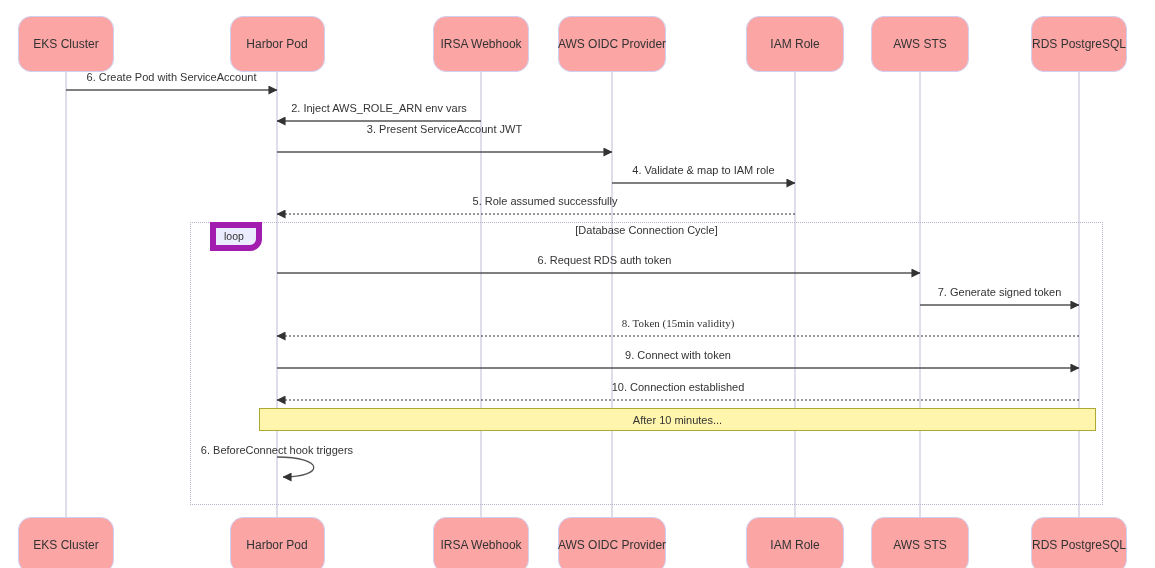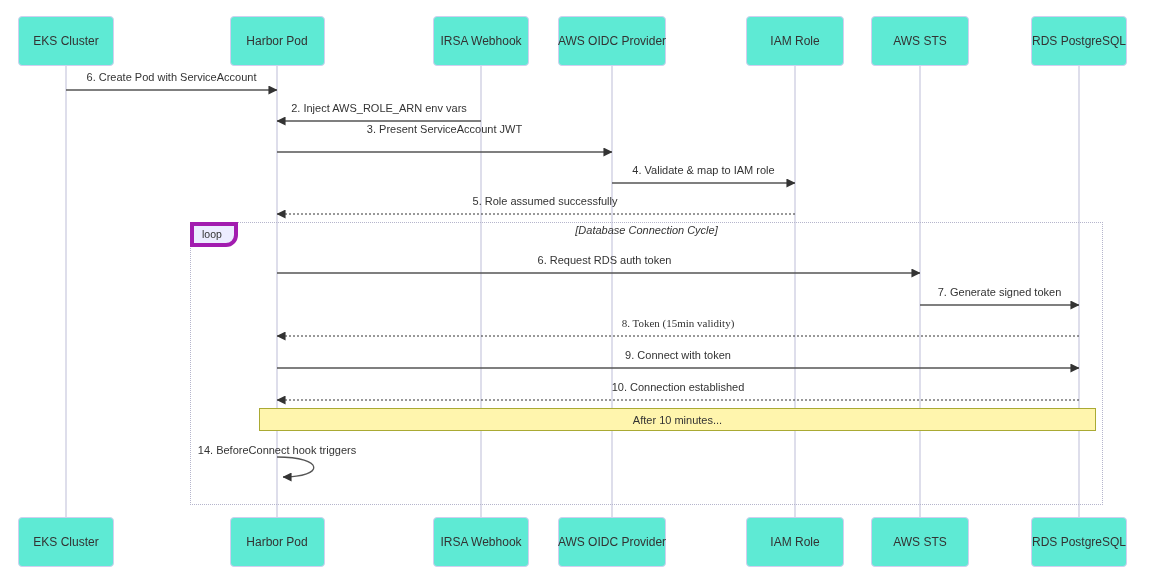--- a/index.html
+++ b/index.html
@@ -2,36 +2,36 @@
 <html><head>
 <meta charset="utf-8">
 <style>
   html,body{margin:0;padding:0;background:#ffffff;}
   #stage{
     position:relative; width:1155px; height:568px; background:#ffffff;
     font-family:"Liberation Sans","DejaVu Sans",sans-serif; overflow:hidden;
   }
   #diagram-canvas{position:absolute;left:0;top:0;width:1155px;height:568px;}
   .actor-box{
-    position:absolute; height:50px; background:#5eead4; border:1px solid #CFCFEF;
-    border-radius:4px; display:flex; align-items:center; justify-content:center;
+    position:absolute; height:56px; background:#fca5a5; border:1px solid #CFCFEF;
+    border-radius:13px; display:flex; align-items:center; justify-content:center;
     font-size:12px; color:#333333; box-sizing:border-box; z-index:3; white-space:nowrap;
   }
   .msg-label{
     position:absolute; transform:translateX(-50%); white-space:nowrap;
     font-size:11px; color:#333333; z-index:4; line-height:13px;
   }
   .loop-frame{
     position:absolute; border:1px dotted #B5B5CC; box-sizing:border-box;
     background:transparent; z-index:1;
   }
   .loop-label{
-    position:absolute; background:#ECECFF; border:4px solid #a21caf;
+    position:absolute; background:#ECECFF; border:6px solid #a21caf;
     border-radius:0 0 12px 0; font-size:10.5px; color:#333333;
-    padding:2px 12px 3px 8px; z-index:2; line-height:12px;
+    padding:2px 12px 3px 8px; z-index:2; line-height:12px;margin-left:20px;
   }
   .loop-title{
     position:absolute; text-align:center; font-size:11px; color:#333333;
     z-index:2; white-space:nowrap; transform:translateX(-50%);
   }
   .note-band{
     position:absolute; background:#FFF5AD; border:1px solid #AAAA33;
     box-sizing:border-box; display:flex; align-items:center; justify-content:center;
     font-size:11px; color:#333333; z-index:3;
   }
@@ -78,26 +78,26 @@
     <div class="actor-box" style="left: 558px; top: 16px; width: 108px;">AWS OIDC Provider</div>
     <div class="actor-box" style="left: 558px; top: 517px; width: 108px;">AWS OIDC Provider</div>
     <div class="actor-box" style="left: 746px; top: 16px; width: 98px;">IAM Role</div>
     <div class="actor-box" style="left: 746px; top: 517px; width: 98px;">IAM Role</div>
     <div class="actor-box" style="left: 871px; top: 16px; width: 98px;">AWS STS</div>
     <div class="actor-box" style="left: 871px; top: 517px; width: 98px;">AWS STS</div>
     <div class="actor-box" style="left: 1031px; top: 16px; width: 96px;">RDS PostgreSQL</div>
     <div class="actor-box" style="left: 1031px; top: 517px; width: 96px;">RDS PostgreSQL</div>
     <div class="loop-frame" style="left: 190px; top: 222px; width: 913px; height: 283px;"></div>
     <div class="loop-label" style="left: 190px; top: 222px;">loop</div>
-    <div class="loop-title" style="left: 646.5px; top: 224px; font-style: italic;">[Database Connection Cycle]</div>
+    <div class="loop-title" style="left: 646.5px; top: 224px;">[Database Connection Cycle]</div>
     <div class="msg-label" style="left: 171.5px; top: 71px;">6. Create Pod with ServiceAccount</div>
     <div class="msg-label" style="left: 379px; top: 102px;">2. Inject AWS_ROLE_ARN env vars</div>
     <div class="msg-label" style="left: 444.5px; top: 123px;">3. Present ServiceAccount JWT</div>
     <div class="msg-label" style="left: 703.5px; top: 164px; text-align: right;">4. Validate &amp; map to IAM role</div>
     <div class="msg-label" style="left: 536px; top: 195px; padding-left: 18px;">5. Role assumed successfully</div>
     <div class="msg-label" style="left: 598.5px; top: 254px; padding-left: 12px;">6. Request RDS auth token</div>
     <div class="msg-label" style="left: 999.5px; top: 286px;">7. Generate signed token</div>
     <div class="msg-label" style="left: 678px; top: 317px; font-family: Liberation Serif, serif;">8. Token (15min validity)</div>
     <div class="msg-label" style="left: 678px; top: 349px;">9. Connect with token</div>
     <div class="msg-label" style="left: 678px; top: 381px;">10. Connection established</div>
-    <div class="msg-label" style="left: 277px; top: 444px;">14. BeforeConnect hook triggers</div>
+    <div class="msg-label" style="left: 277px; top: 444px;">6. BeforeConnect hook triggers</div>
     <div class="note-band" style="left: 259px; top: 408px; width: 837px; height: 23px;">After 10 minutes...</div>
   </div>
 
 </body></html>

